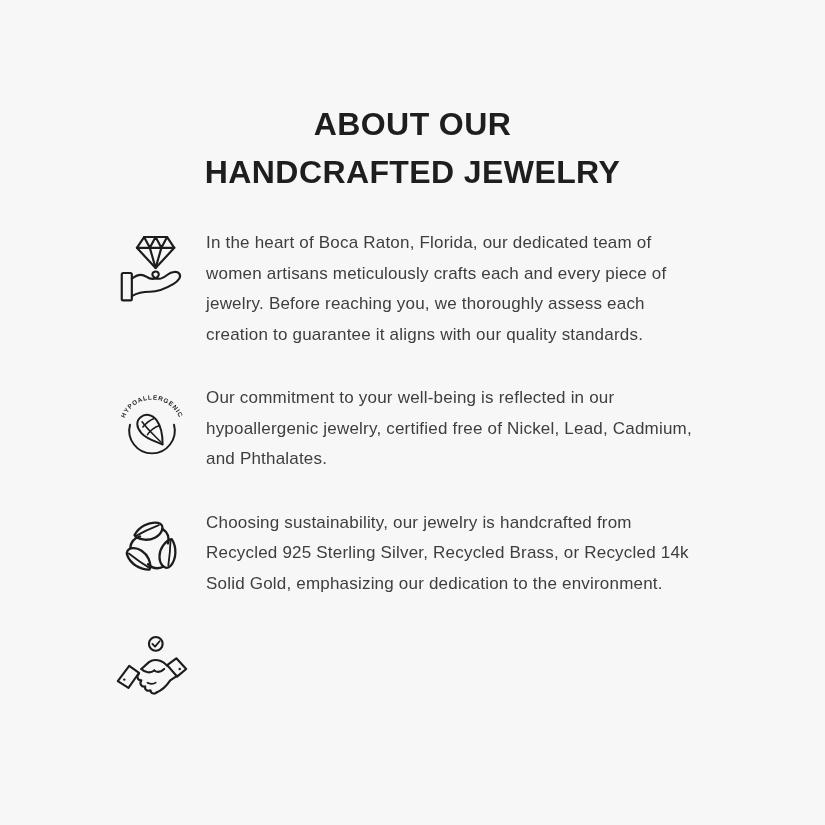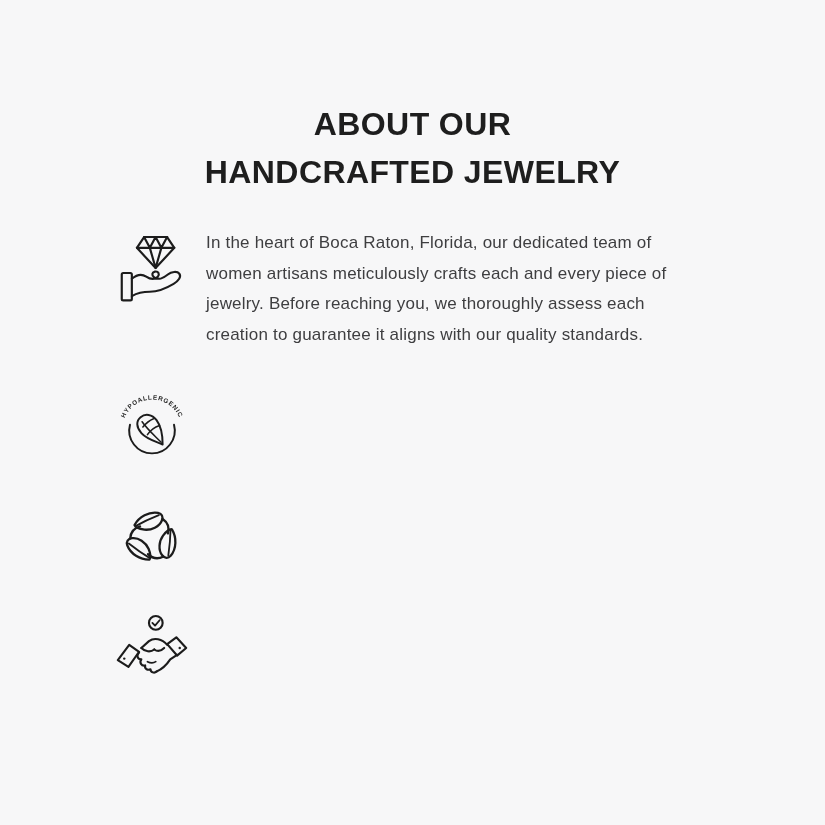--- a/index.html
+++ b/index.html
@@ -115,37 +115,43 @@
             <path d="M64,81 C55,77 43,74 36,66 C29,58 29,50 35,45 C41,40 50,41 56,49 C62,57 64,69 64,81 Z"></path>
             <path d="M62,78 C52,68 43,60 37,51" stroke-width="2"></path>
             <path d="M44,68 C48,62 54,58 60,56" stroke-width="2"></path>
             <path d="M38,58 C42,53 47,49 52,47" stroke-width="2"></path>
           </g>
           <text class="badge-text">
             <textPath href="#badgeArc" startOffset="50%" text-anchor="middle">HYPOALLERGENIC</textPath>
           </text>
         </svg>
       </div>
+      <p class="feature-text">Our commitment to your well-being is reflected in our
+hypoallergenic jewelry, certified free of Nickel, Lead, Cadmium,
+and Phthalates.</p>
     </div>
 
     <div class="feature">
       <div class="icon-box">
         <svg width="76" height="80" viewBox="0 0 100 100">
           <defs>
             <g id="rleaf" class="ic-stroke" stroke-width="3">
               <path d="M27,33 C33,22 46,15 58,17 C63,18 65,22 63,27 C60,35 49,40 40,39 C33,38 28,36 27,33 Z"></path>
               <path d="M29,34 C38,29 49,24 59,20" stroke-width="2.4"></path>
               <path d="M64,25 C70,29 73,36 71,44" stroke-width="3"></path>
             </g>
           </defs>
           <use href="#rleaf"></use>
           <use href="#rleaf" transform="rotate(120 50 50)"></use>
           <use href="#rleaf" transform="rotate(240 50 50)"></use>
         </svg>
       </div>
+      <p class="feature-text">Choosing sustainability, our jewelry is handcrafted from
+Recycled 925 Sterling Silver, Recycled Brass, or Recycled 14k
+Solid Gold, emphasizing our dedication to the environment.</p>
     </div>
 
     <div class="feature">
       <div class="icon-box">
         <svg width="76" height="80" viewBox="0 0 100 100">
           <g class="ic-stroke" stroke-width="2.8">
 
             <circle cx="55" cy="13" r="9"></circle>
             <path d="M50.5,13 L54,16.5 L60,9.5" stroke-width="2.4"></path>
 

